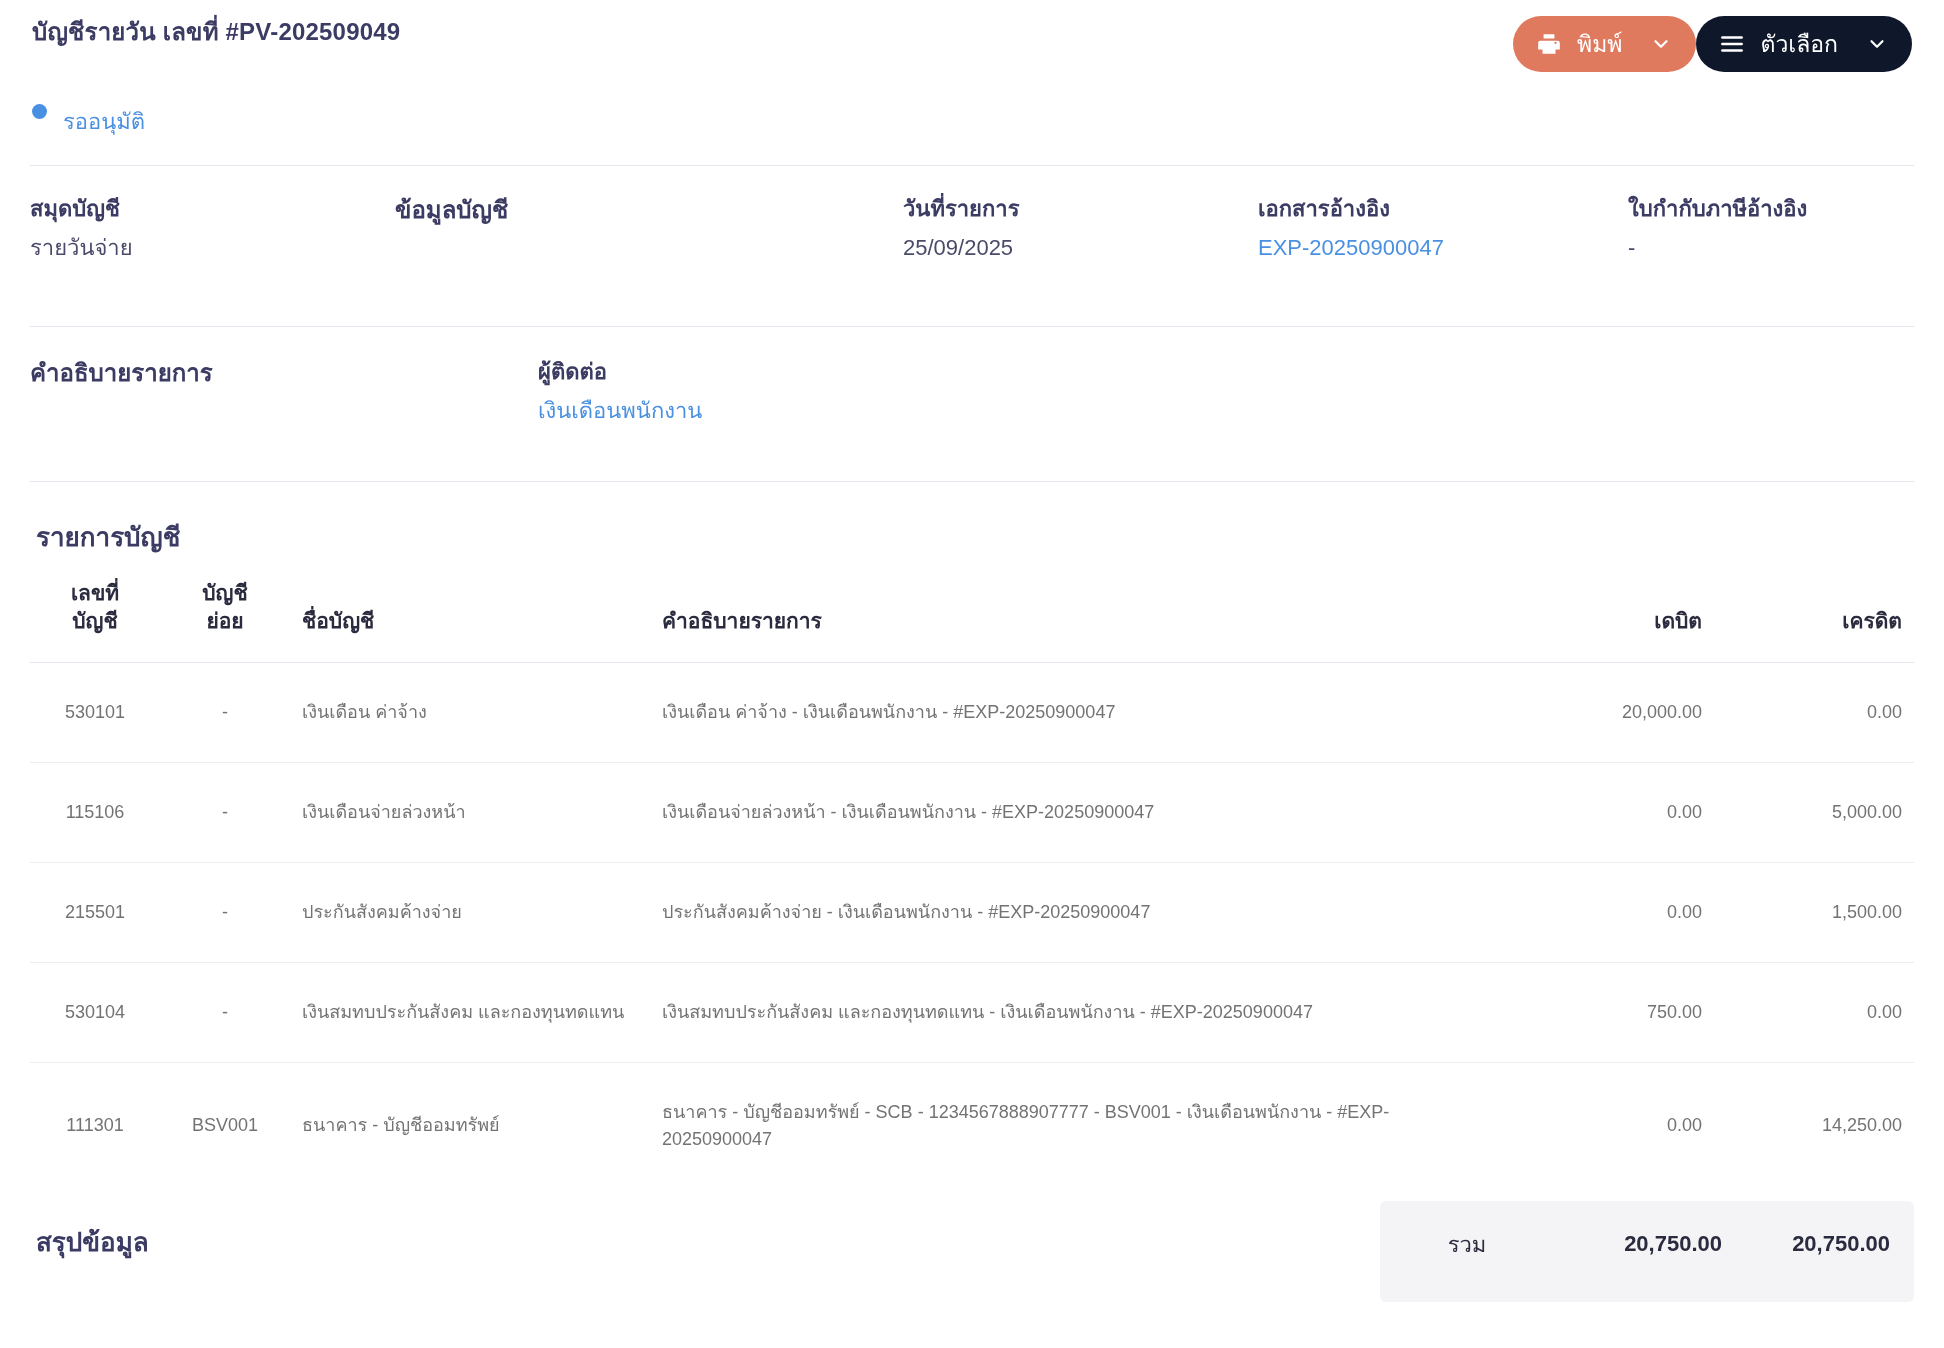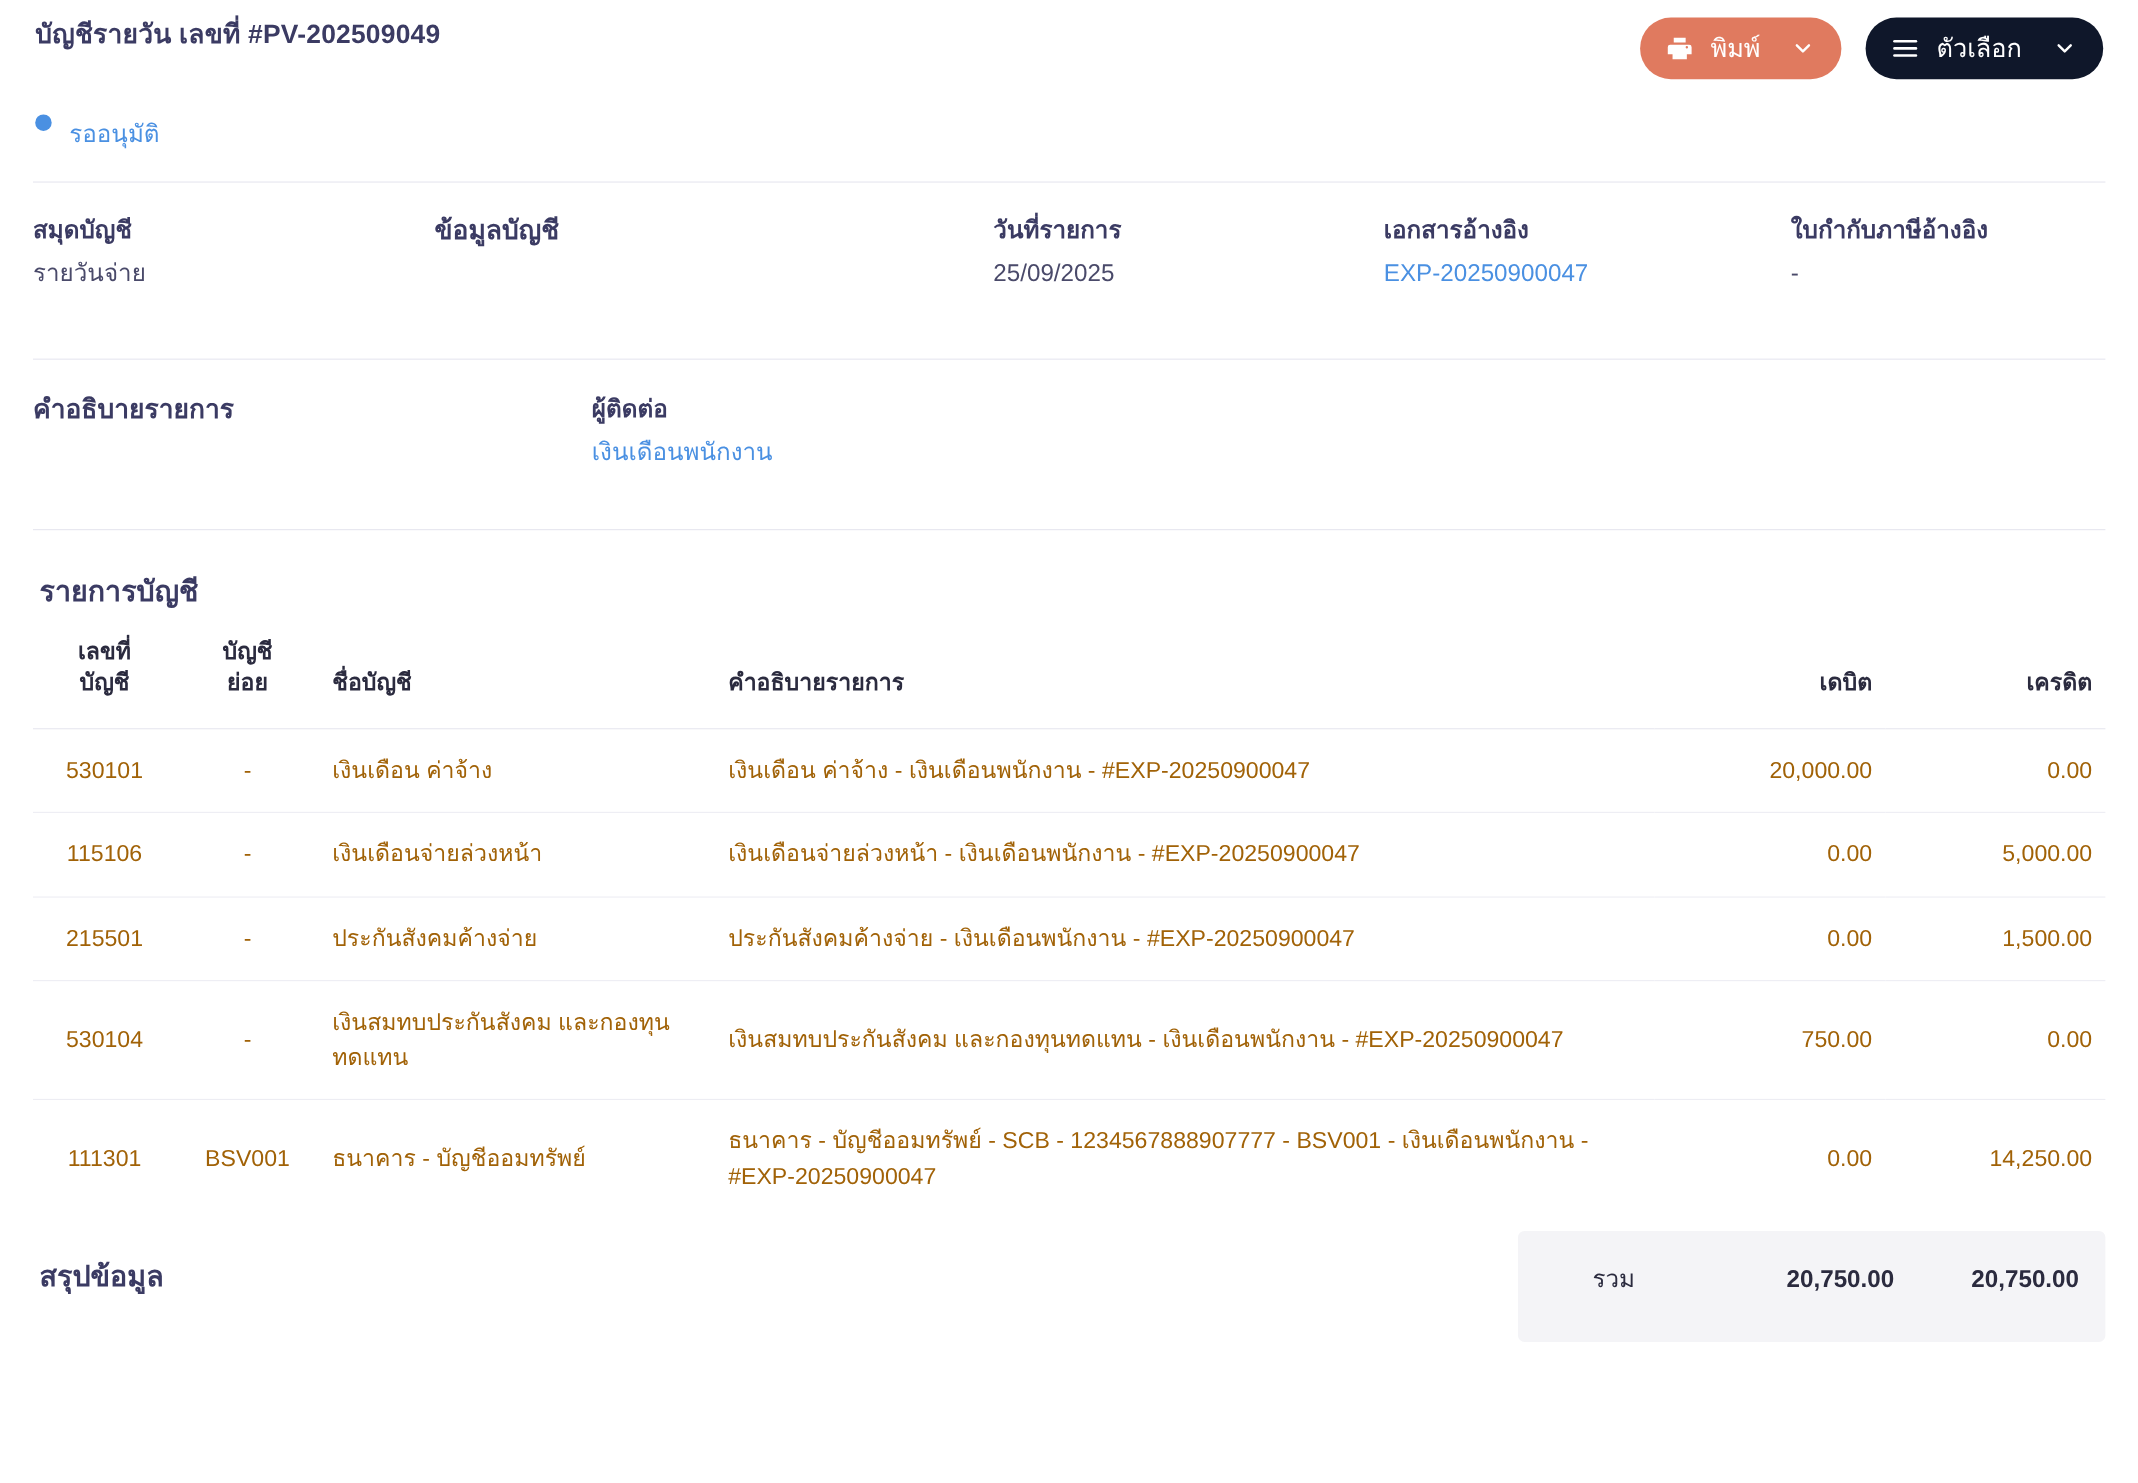--- a/index.html
+++ b/index.html
@@ -36,21 +36,20 @@
     font-weight: bold;
     color: #3b3b63;
     letter-spacing: 0.2px;
     line-height: 1.35;
     margin: 0;
     padding-left: 2px;
   }
   .header-actions {
     display: flex;
     align-items: center;
-    gap: 22px;
     padding-right: 2px;
   }
   .btn {
     display: inline-flex;
     align-items: center;
     border: none;
     border-radius: 999px;
     color: #ffffff;
     font-family: inherit;
     font-size: 23px;
@@ -161,23 +160,23 @@
   table.entries th {
     font-size: 21px;
     font-weight: bold;
     color: #2b2b3f;
     padding: 0 12px 26px 12px;
     vertical-align: bottom;
     border-bottom: 1px solid #e6e6ef;
     line-height: 1.35;
   }
   table.entries td {
-    font-size: 21px;
-    color: #a16207;
-    padding: 22px 12px;
+    font-size: 18px;
+    color: #737373;
+    padding: 36px 12px;
     border-bottom: 1px solid #ededf3;
     line-height: 1.5;
     vertical-align: middle;
   }
   .c-acct   { width: 130px; text-align: center; }
   .c-sub    { width: 130px; text-align: center; }
   .c-name   { width: 360px; text-align: left; }
   .c-desc   { width: auto;  text-align: left; }
   .c-debit  { width: 210px; text-align: right; }
   .c-credit { width: 200px; text-align: right; }

